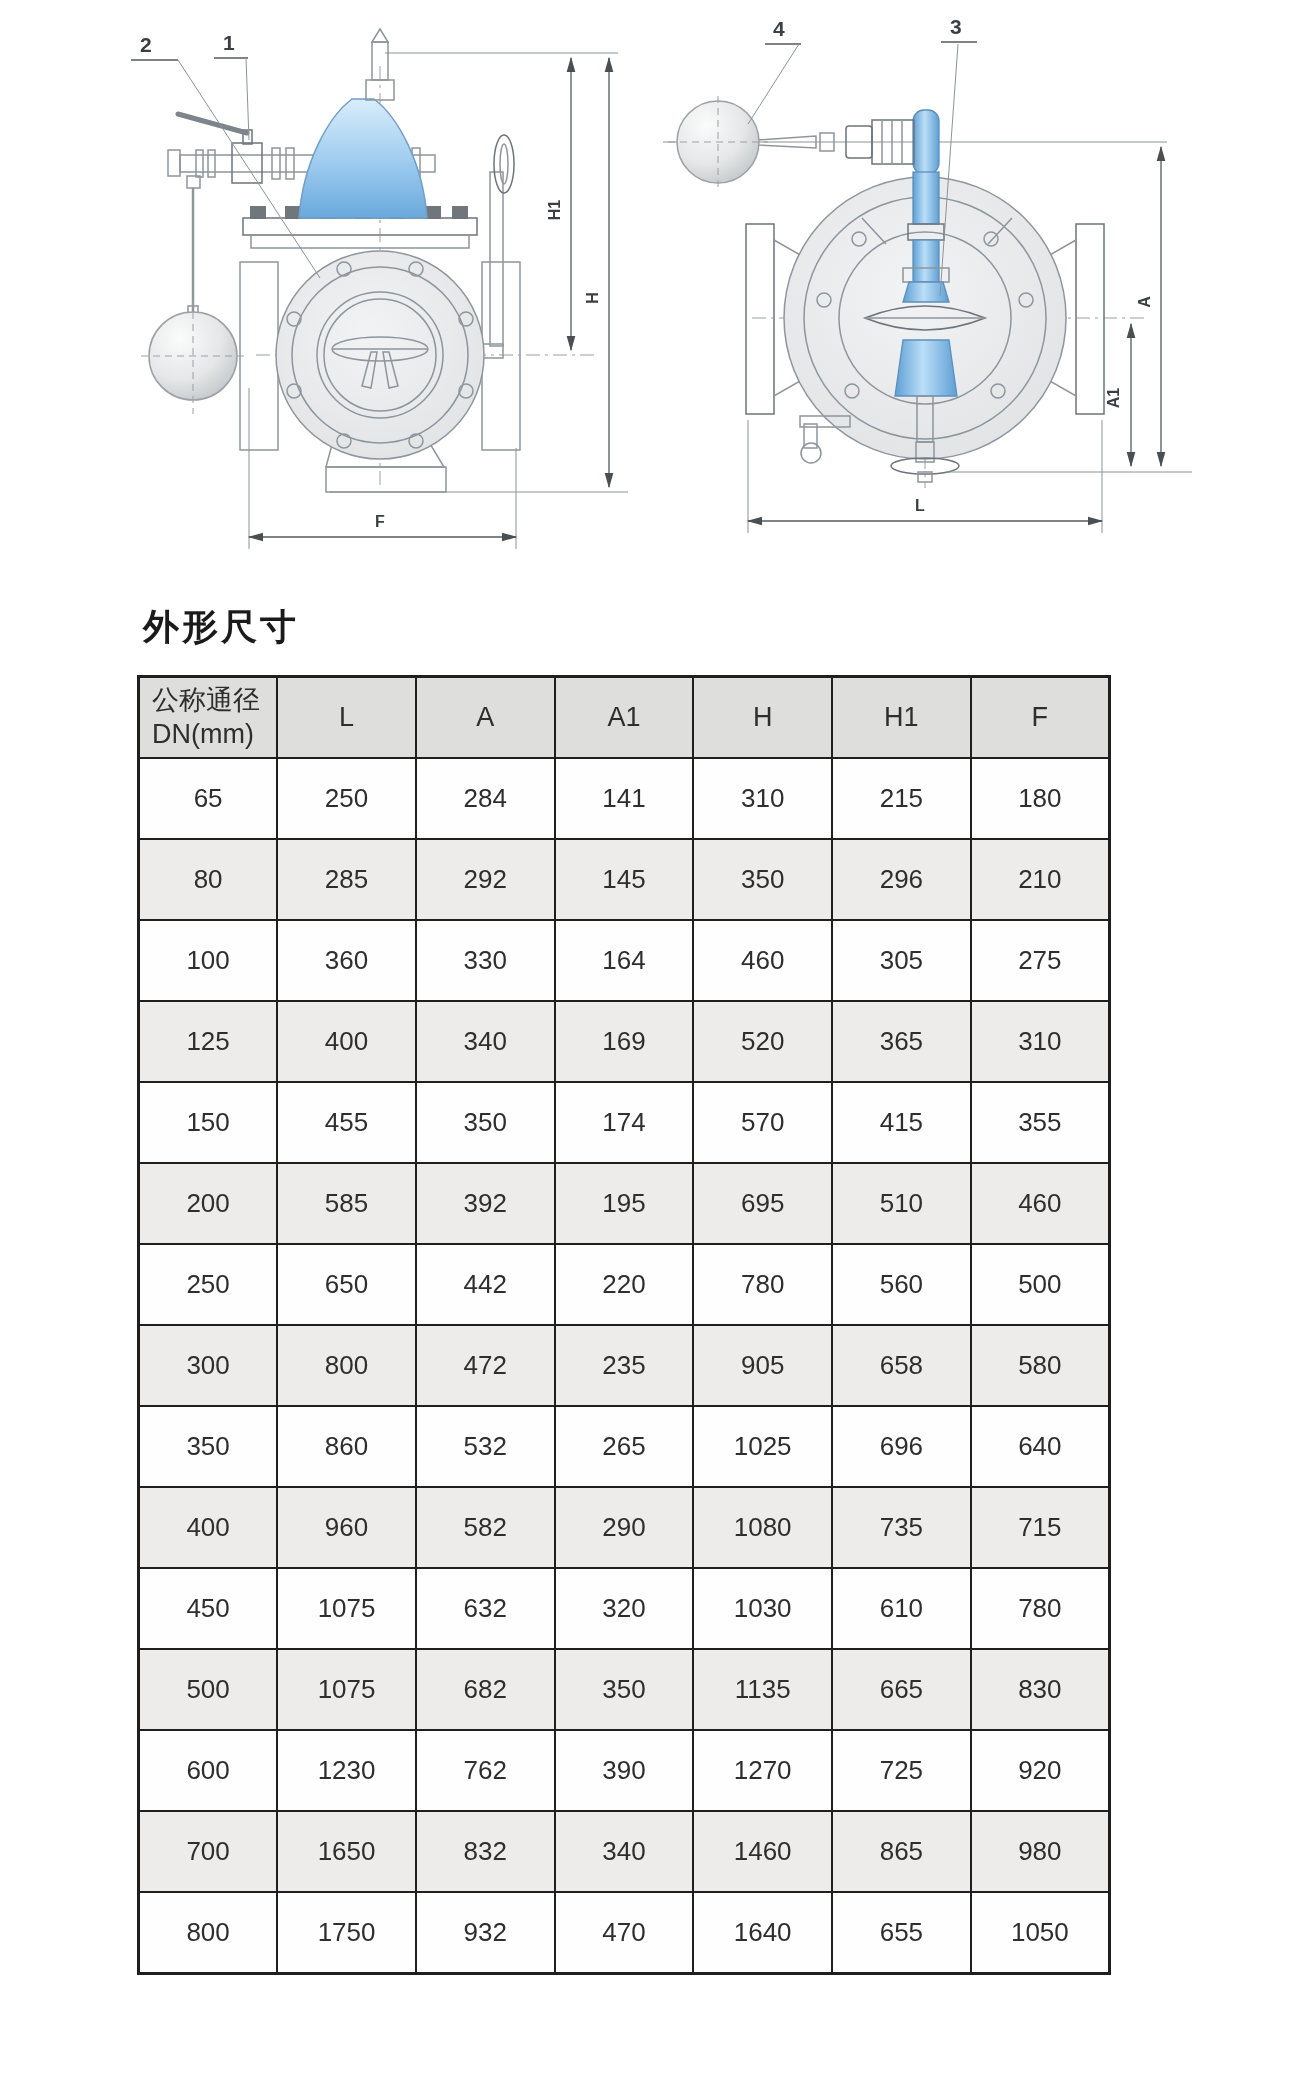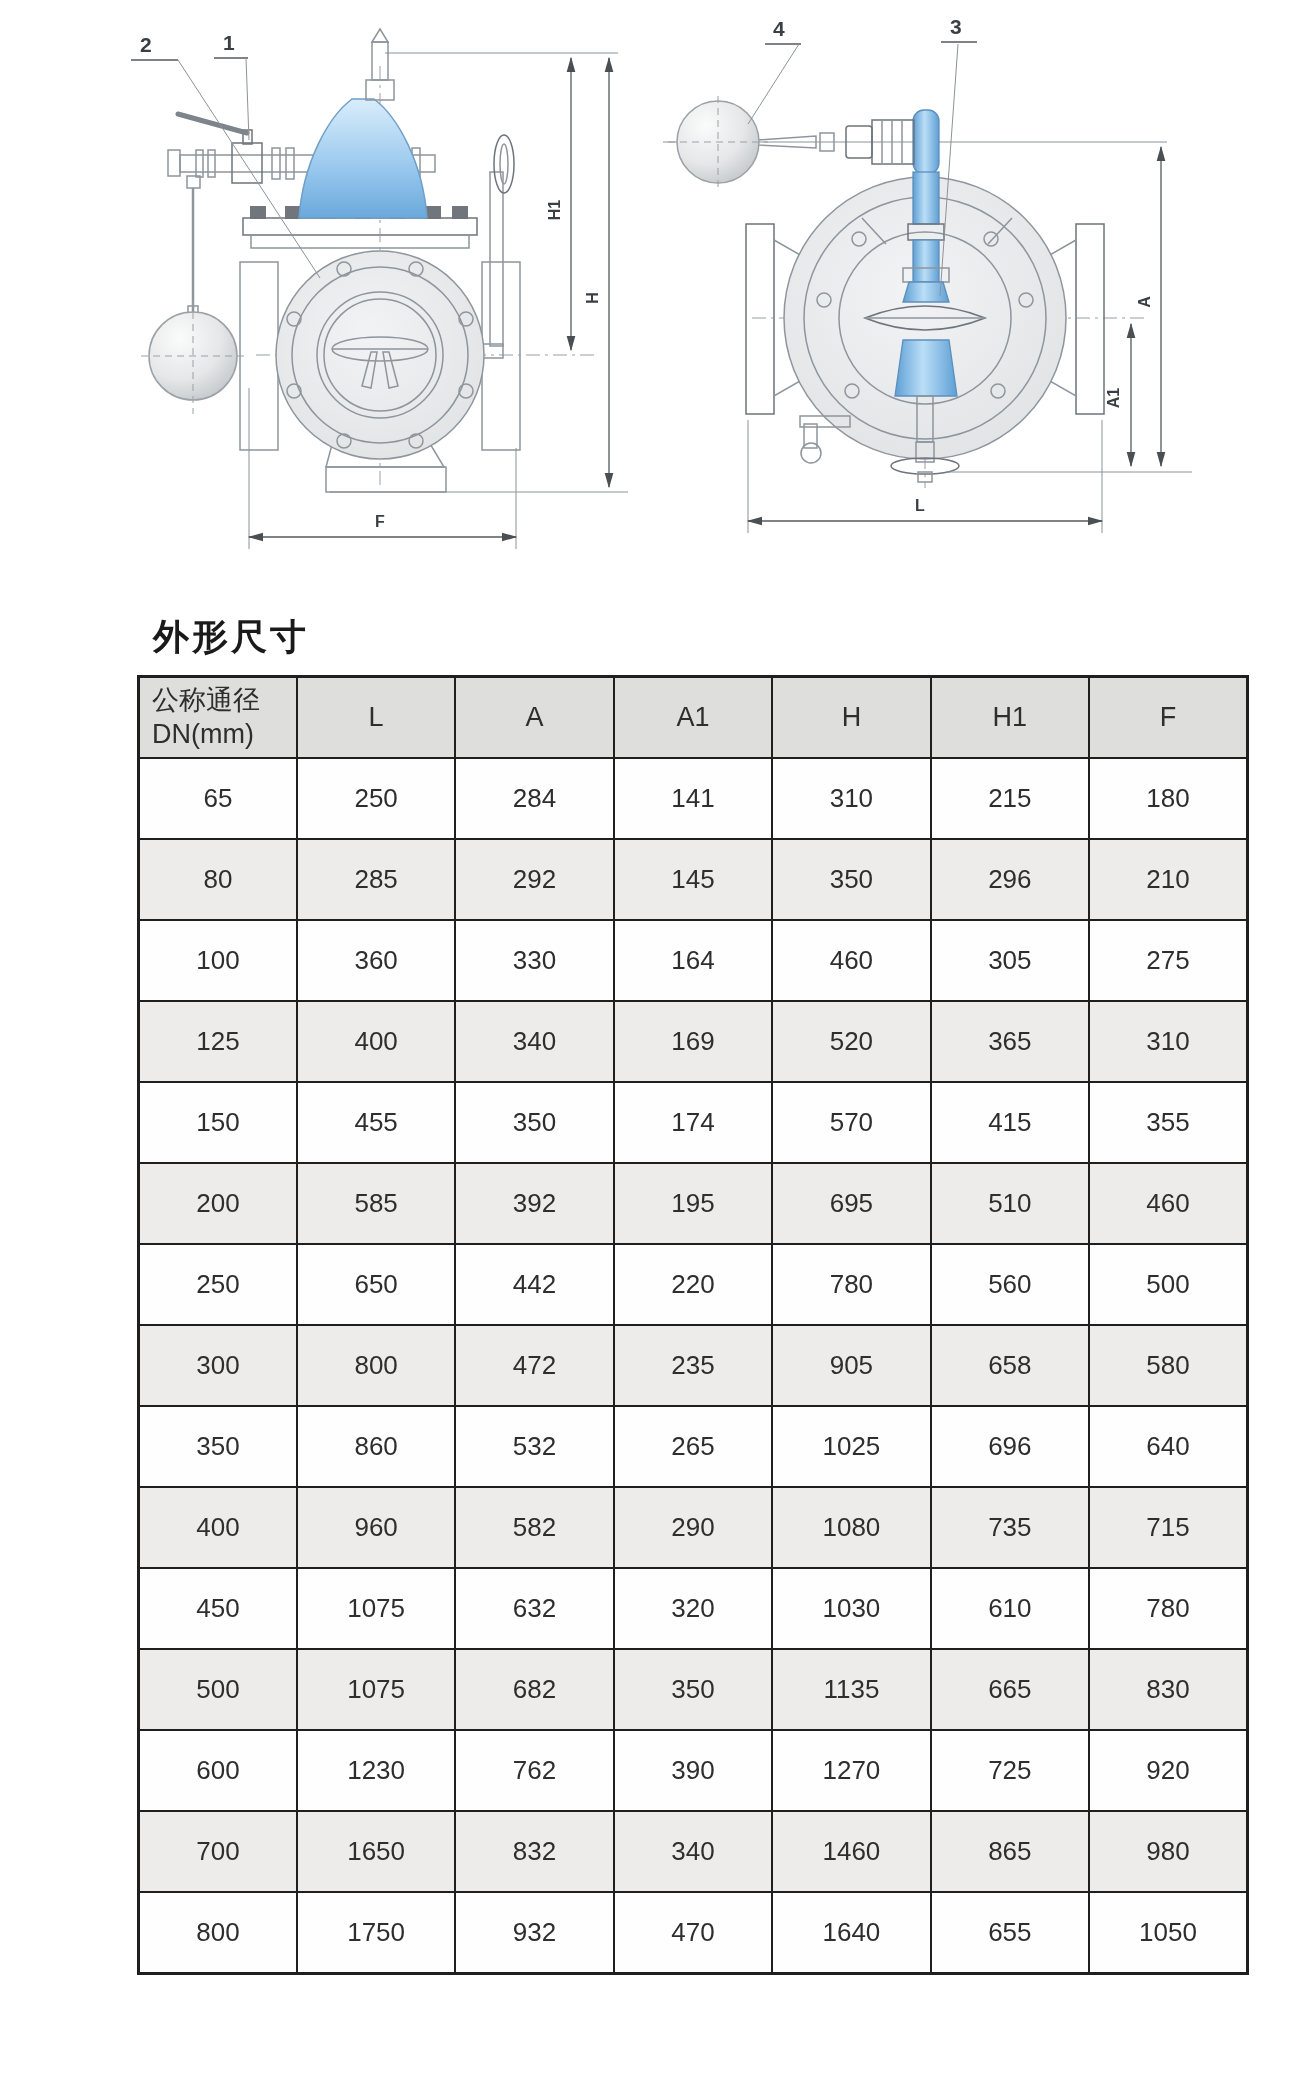--- a/index.html
+++ b/index.html
@@ -1,21 +1,21 @@
 <!DOCTYPE html>
 <html><head>
 <meta charset="utf-8">
 <style>
   html,body{margin:0;padding:0;background:#ffffff;}
   .page{position:relative;width:1300px;height:2094px;background:#ffffff;overflow:hidden;
         font-family:"Liberation Sans","DejaVu Sans",sans-serif;}
   .drawings{position:absolute;left:0;top:0;}
   .doc-title{position:absolute;left:143px;top:603px;font-size:36px;font-weight:bold;
-             color:#1a1a1a;letter-spacing:3px;margin:10px;}
-  table.dim-table{position:absolute;left:137px;top:675px;width:1112px;border-collapse:collapse;
+             color:#1a1a1a;letter-spacing:3px;margin:0;}
+  table.dim-table{position:absolute;left:137px;top:675px;width:974px;border-collapse:collapse;
                   table-layout:fixed;border:3px solid #1f1f1f;}
   .dim-table th,.dim-table td{border:2px solid #1f1f1f;padding:0;text-align:center;
                   font-size:26px;color:#2e2e2e;height:79px;font-weight:normal;}
   .dim-table thead th{background:#dededc;font-size:27px;}
   .dim-table thead th.dn-head{text-align:left;padding-left:12px;line-height:1.25;font-size:27px;}
   .dim-table tbody tr:nth-child(odd) td{background:#fefefe;}
   .dim-table tbody tr:nth-child(even) td{background:#edecea;}
   
   .ln{stroke:#8e959c;stroke-width:1.5;fill:none;}
   .lnd{stroke:#6d747b;stroke-width:1.5;fill:none;}

